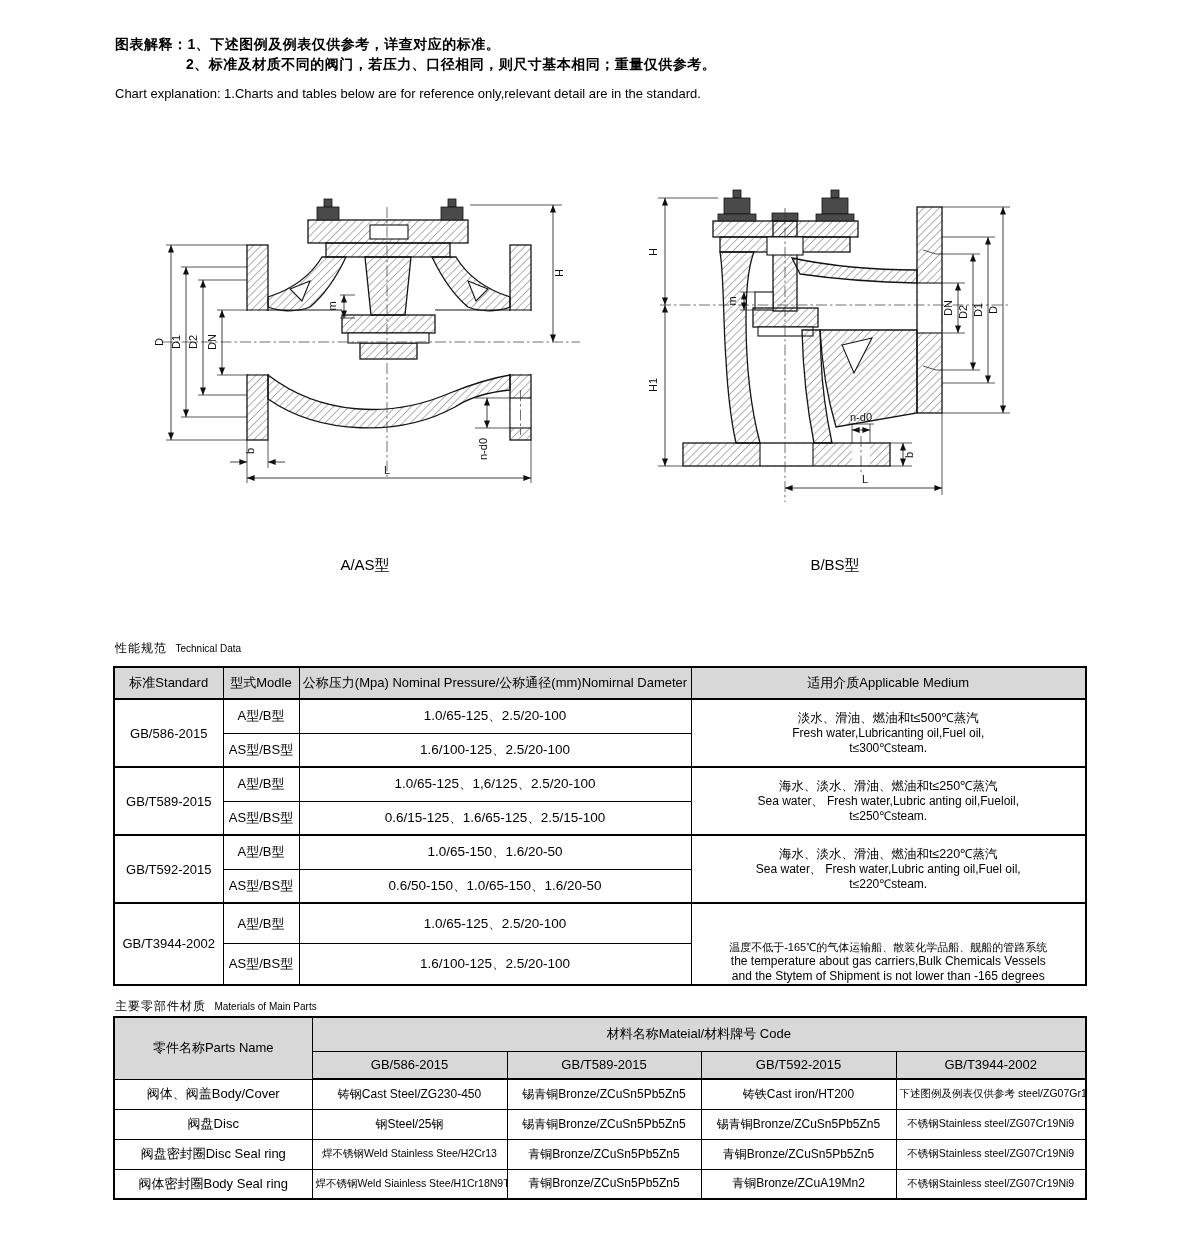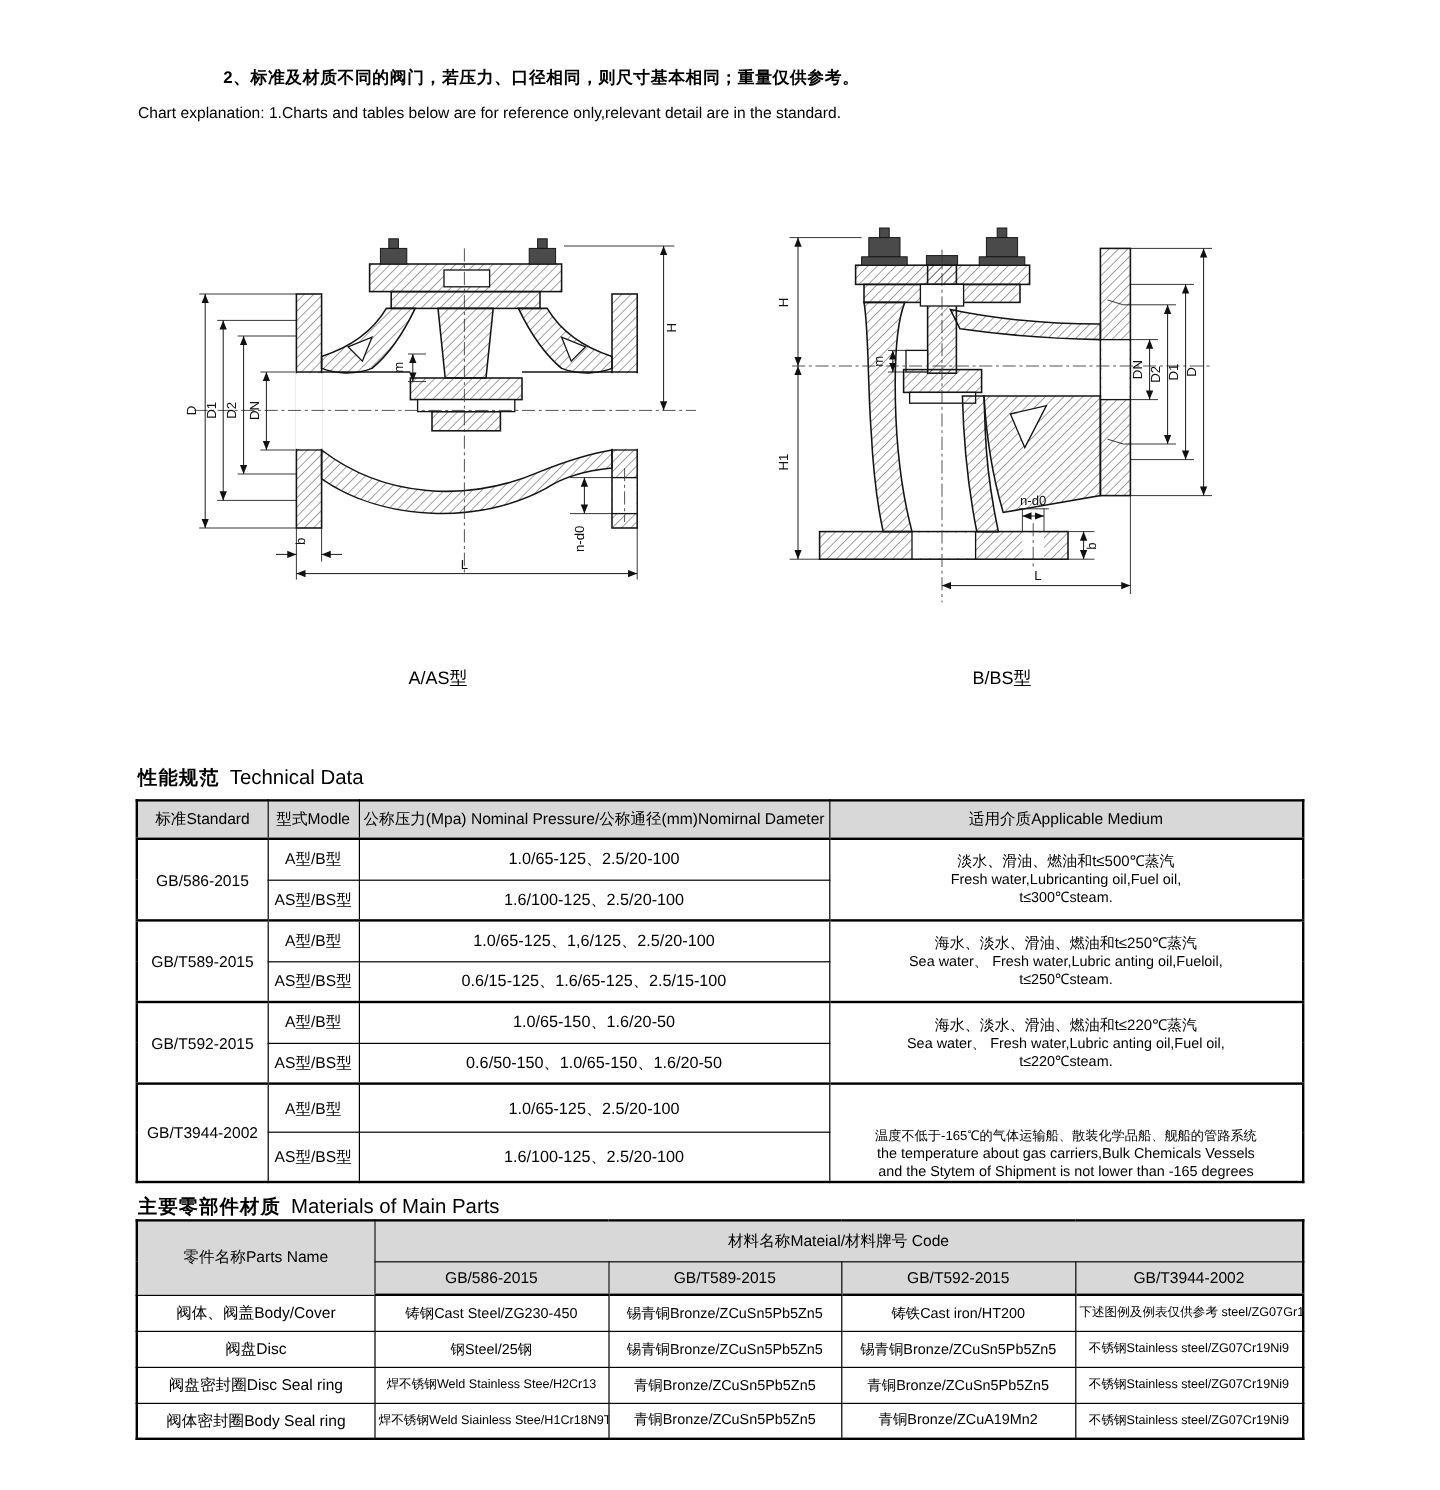--- a/index.html
+++ b/index.html
@@ -1,22 +1,22 @@
 <!DOCTYPE html>
 <html><head>
 <meta charset="utf-8">
 <style>
   html,body{margin:0;padding:0;background:#fff;}
   .page{position:relative;width:1200px;height:1242px;background:#ffffff;overflow:hidden;
         font-family:"Liberation Sans",sans-serif;color:#000;}
   .abs{position:absolute;}
   .note-cn{font-size:14px;font-weight:600;letter-spacing:0.5px;}
   .note-en{font-size:13px;}
-  .sec-title .cn{font-size:16px;font-weight:700;letter-spacing:1px;text-align:right;}
-  .sec-title .en{font-size:17px;margin-left:4px;}
+  .sec-title .cn{font-size:12px;font-weight:400;letter-spacing:1px;text-align:right;}
+  .sec-title .en{font-size:10px;margin-left:4px;}
   .caption{font-size:15px;text-align:center;width:120px;}
 
   table{border-collapse:collapse;table-layout:fixed;}
   td{border:1px solid #000;text-align:center;vertical-align:middle;padding:1px 3px;
      overflow:hidden;white-space:nowrap;}
   .t1{position:absolute;left:113px;top:666px;width:972px;border:2px solid #000;}
   .t1 tr{height:34px;}
   .t1 tr.hdr{height:32px;}
   .t1 tr.hdr td{background:#d8d8d8;font-size:13px;border-bottom:2px solid #000;}
   .t1 tr.grp td{border-top:2px solid #000;}
@@ -47,20 +47,21 @@
   svg .cl{stroke:#333;stroke-width:0.7;fill:none;stroke-dasharray:11 3 2.5 3;}
   svg .ext{stroke:#111;stroke-width:0.7;fill:none;}
   svg .dim{stroke:#111;stroke-width:0.8;fill:none;}
   svg text{font-family:"Liberation Sans",sans-serif;font-size:11px;fill:#111;text-anchor:middle;}
 </style>
 </head>
 <body>
 
 <div class="page">
 
+  <div class="abs note-cn" style="left:115px;top:36px;">图表解释：1、下述图例及例表仅供参考，详查对应的标准。</div>
   <div class="abs note-cn" style="left:186px;top:56px;">2、标准及材质不同的阀门，若压力、口径相同，则尺寸基本相同；重量仅供参考。</div>
   <div class="abs note-en" style="left:115px;top:86px;">Chart explanation: 1.Charts and tables below are for reference only,relevant detail are in the standard.</div>
 
   <svg class="abs" style="left:150px;top:185px;" width="470" height="320" viewBox="0 0 470 320">
     <defs>
       <pattern id="hA" width="5.5" height="5.5" patternUnits="userSpaceOnUse" patternTransform="rotate(45)">
         <line x1="0" y1="0" x2="0" y2="5.5" stroke="#3a3a3a" stroke-width="0.8"></line>
       </pattern>
       <marker id="arA" viewBox="0 0 10 10" refX="9.5" refY="5" markerWidth="10" markerHeight="10" orient="auto-start-reverse">
         <path d="M0,1.2 L9.5,5 L0,8.8 Z" fill="#111"></path>

